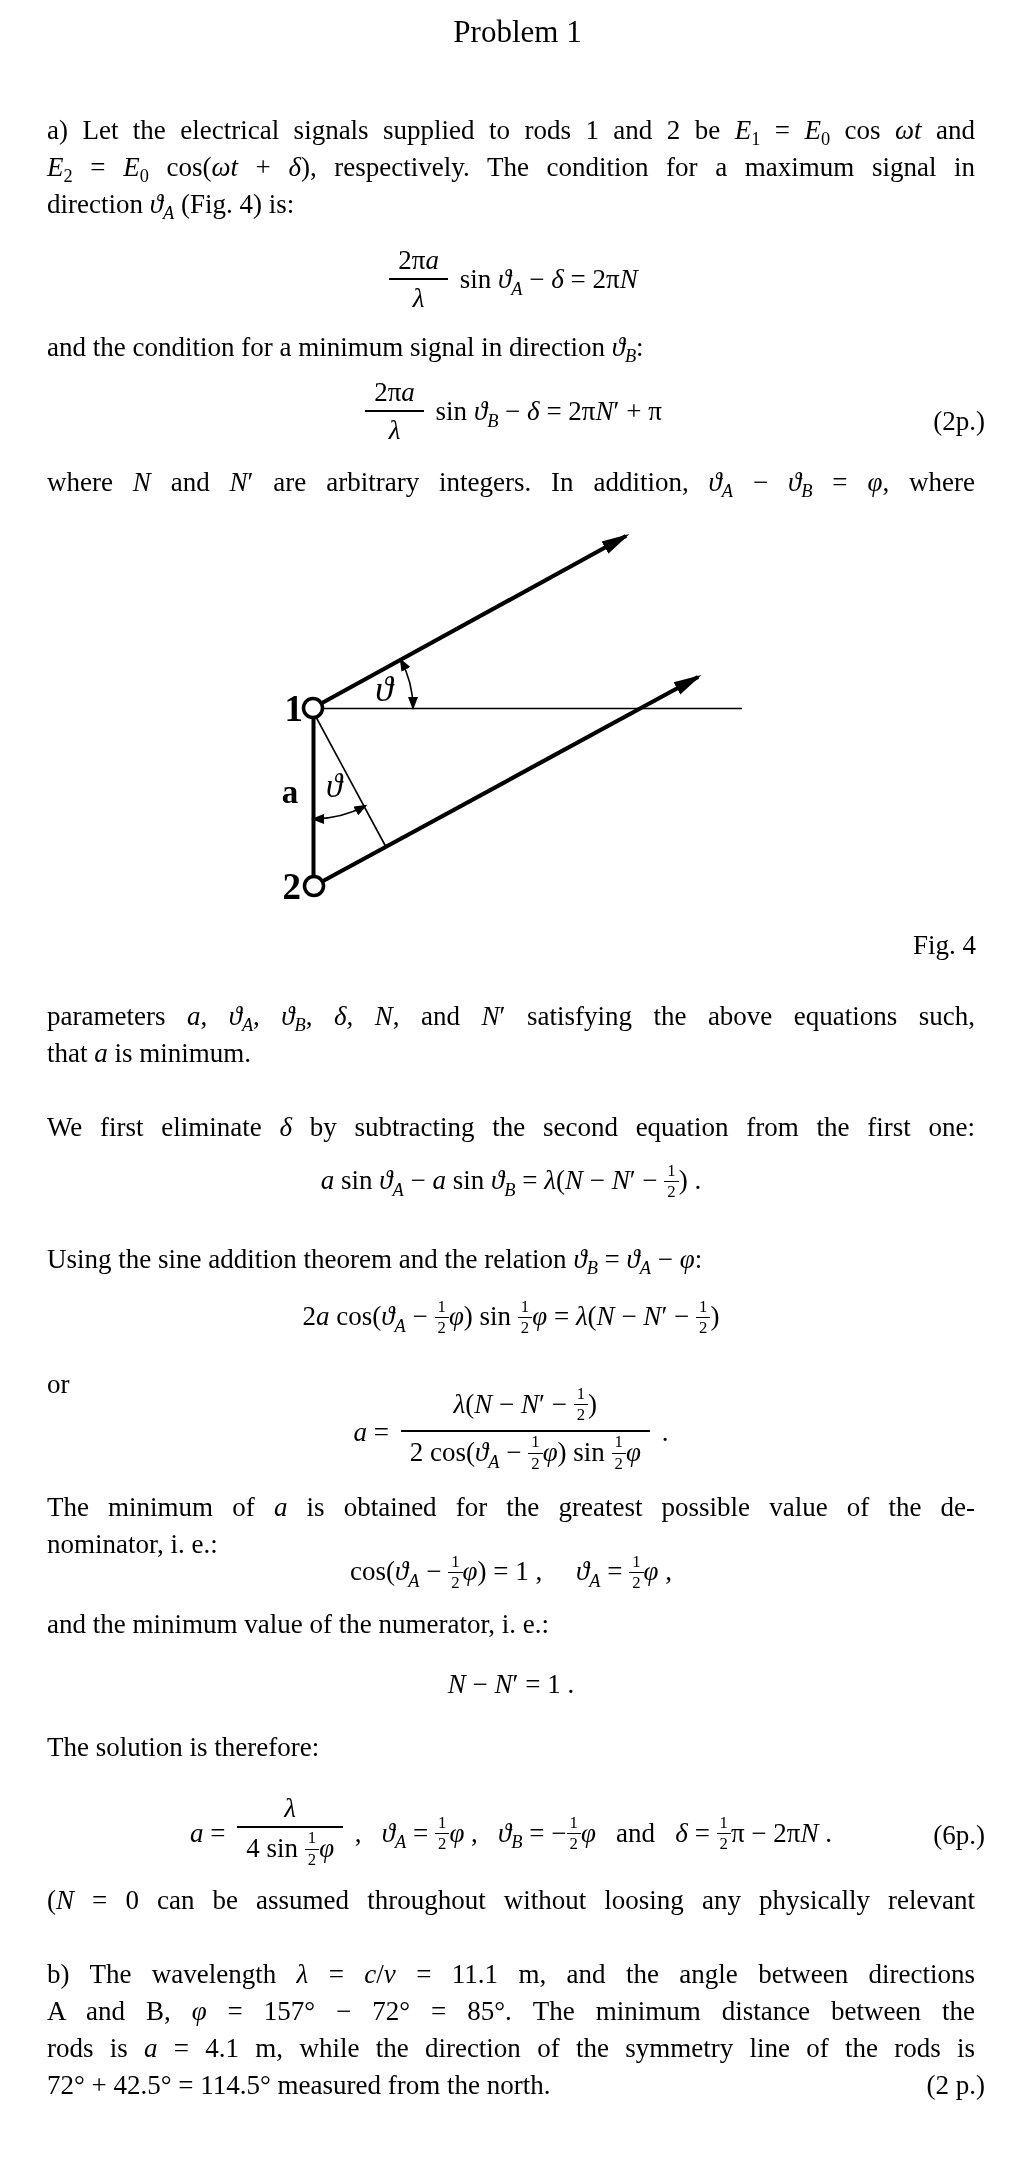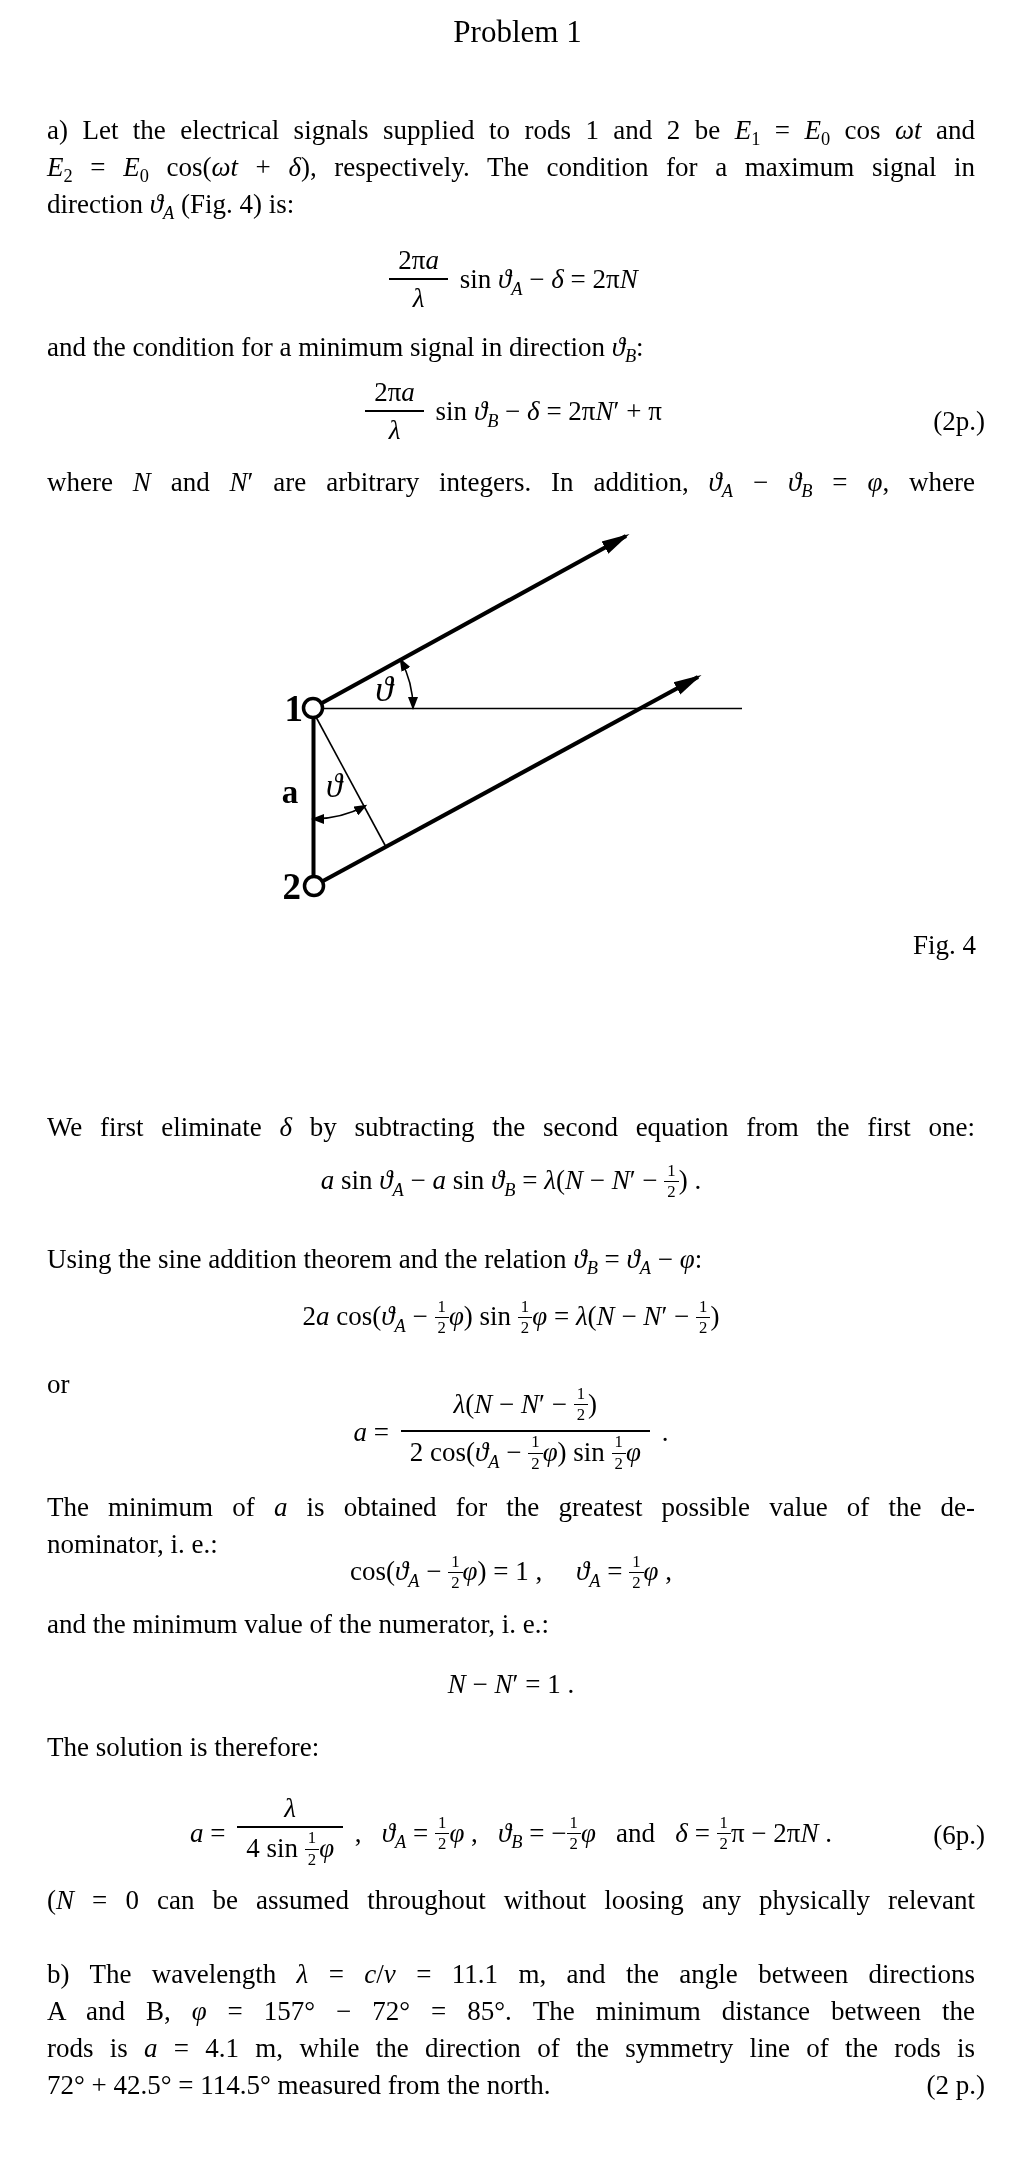--- a/index.html
+++ b/index.html
@@ -86,20 +86,22 @@
   <text x="303" y="221" text-anchor="end" font-size="37" font-weight="bold">1</text>
   <text x="301" y="399" text-anchor="end" font-size="37" font-weight="bold">2</text>
   <text x="290" y="303" text-anchor="middle" font-size="33" font-weight="bold">a</text>
   <text x="384" y="201" text-anchor="middle" font-size="36" font-style="italic">ϑ</text>
   <text x="334" y="297" text-anchor="middle" font-size="33" font-style="italic">ϑ</text>
 </svg>
 
 <div class="abs caption" style="top:930px">Fig. 4</div>
 
 <div class="abs para" style="top:998px">
+  <div class="line">parameters <i>a</i>, <i>ϑ</i><sub><i>A</i></sub>, <i>ϑ</i><sub><i>B</i></sub>, <i>δ</i>, <i>N</i>, and <i>N</i>′ satisfying the above equations such,</div>
+  <div class="line last">that <i>a</i> is minimum.</div>
 </div>
 
 <div class="abs para" style="top:1109px">
   <div class="line">We first eliminate <i>δ</i> by subtracting the second equation from the first one:</div>
 </div>
 
 <div class="eq" style="top:1152px;height:62px">
   <span><i>a</i> sin <i>ϑ</i><sub><i>A</i></sub> − <i>a</i> sin <i>ϑ</i><sub><i>B</i></sub> = <i>λ</i>(<i>N</i> − <i>N</i>′ − <span class="fr"><span class="n">1</span><span class="d">2</span></span>) .</span>
 </div>
 

